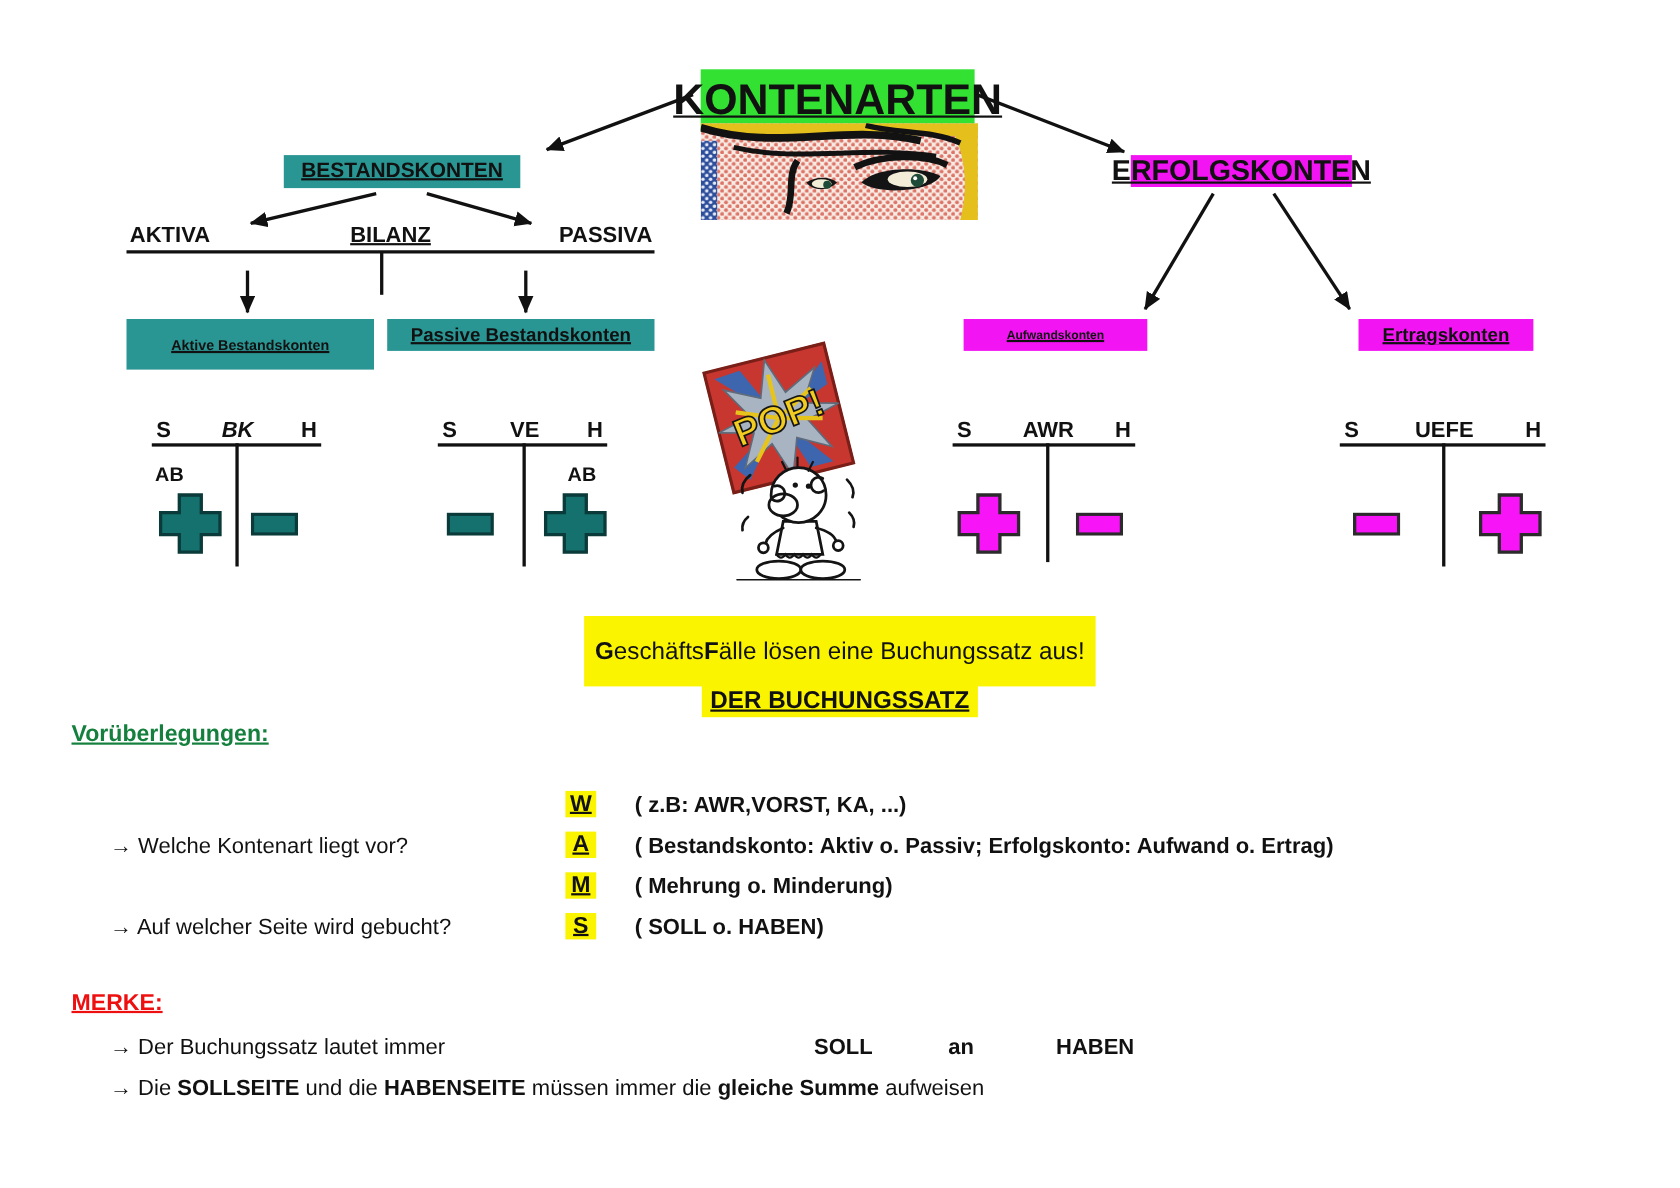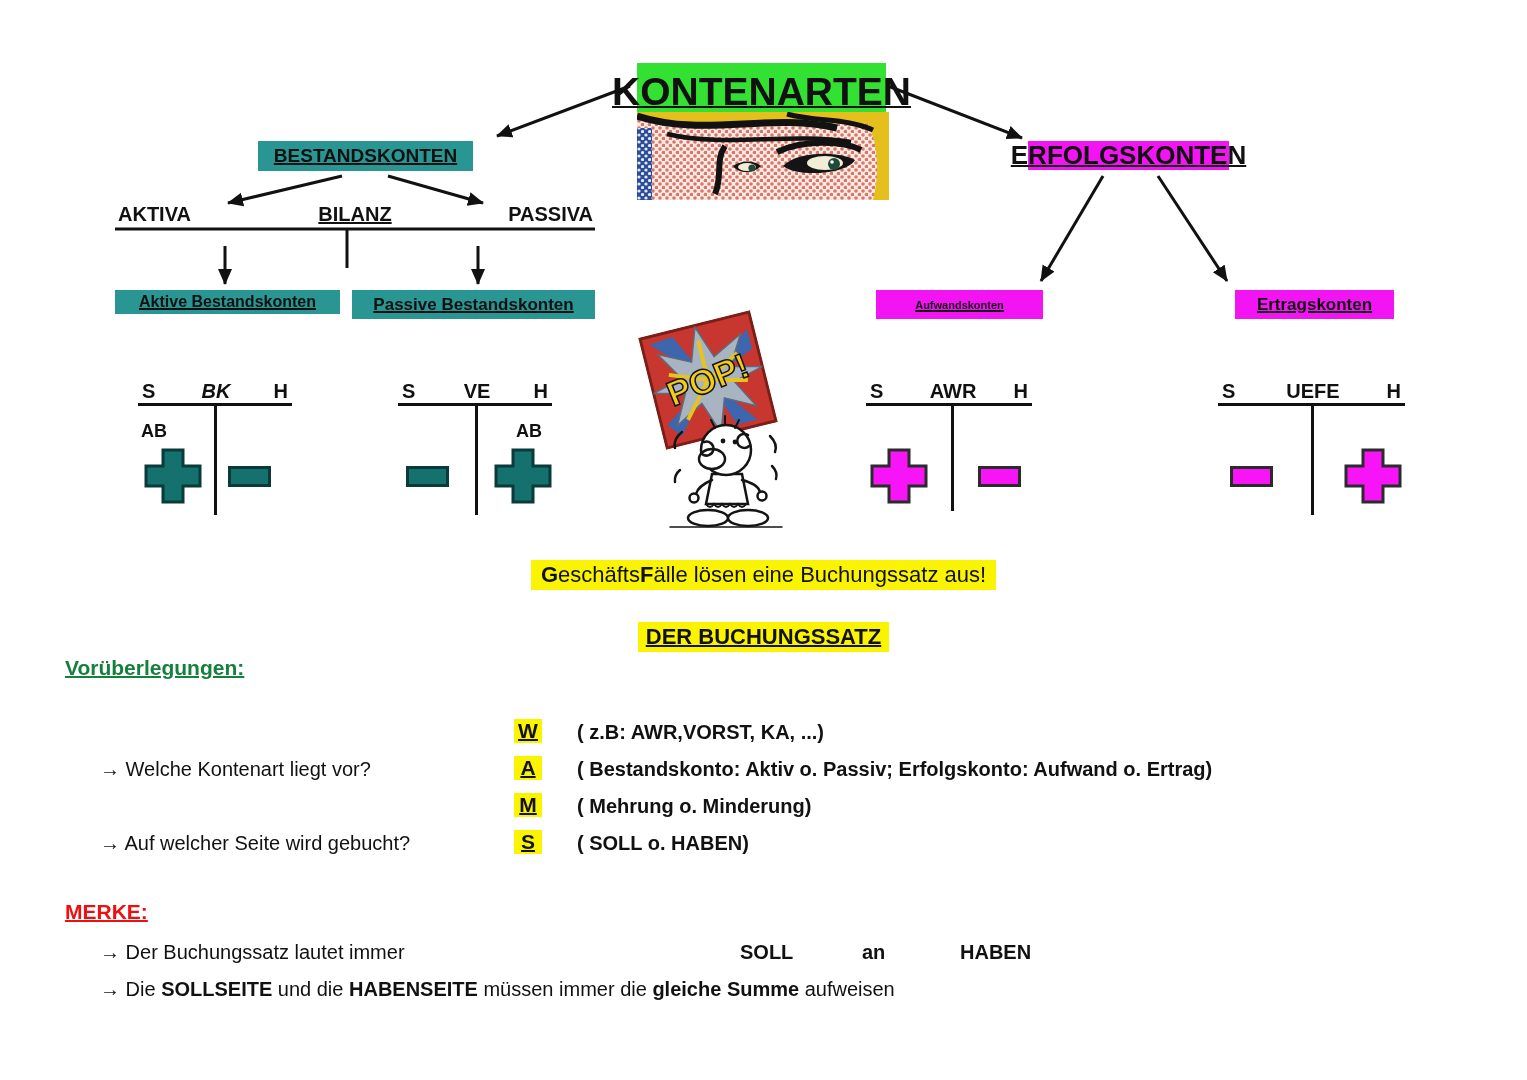--- a/index.html
+++ b/index.html
@@ -25,21 +25,21 @@
   .t-name{position:absolute;top:0;transform:translateX(-50%);}
   .t-h{position:absolute;right:4px;top:0;}
   .t-hline{position:absolute;left:0;right:0;top:23px;height:3px;background:#111;}
   .t-vline{position:absolute;top:23px;width:3px;background:#111;}
   .t-ab{position:absolute;top:29px;font-weight:bold;font-size:18px;margin-top:12px;}
   .sign{position:absolute;}
   .sign.tealfill path,.sign.tealfill rect{fill:#14716D;stroke:#0A3A3A;stroke-width:3;}
   .sign.magfill path,.sign.magfill rect{fill:#F714F7;stroke:#2B2B2B;stroke-width:3;}
   
   .center-line{position:absolute;left:0;width:100%;text-align:center;}
-  .banner-inner{display:inline-block;background:#FBF400;padding:2px 10px;font-size:22px;}
+  .banner-inner{display:inline-block;background:#FBF400;padding:19px 10px;font-size:22px;}
   .banner-inner .b{font-weight:bold;}
   .h2-inner{display:inline-block;background:#FBF400;padding:2px 8px;font-size:22px;
             font-weight:bold;text-decoration:underline;text-decoration-thickness:2px;}
   .blue-head{position:absolute;color:#15803d;font-weight:bold;font-size:21px;
              text-decoration:underline;text-decoration-thickness:2px;}
   .red-head{position:absolute;color:#EE1010;font-weight:bold;font-size:21px;
             text-decoration:underline;text-decoration-thickness:2px;}
   .vrow{position:absolute;left:0;width:100%;height:28px;font-size:20px;}
   .vrow .q{position:absolute;left:100px;top:0;}
   .vrow .letter{position:absolute;left:514px;top:-2px;width:28px;text-align:center;
@@ -112,21 +112,21 @@
 
 <div class="hlbox teal" style="left:258px;top:141px;width:215px;height:30px;font-size:19px;">BESTANDSKONTEN</div>
 <div class="hlbox magenta" style="left:1028px;top:141px;width:201px;height:29px;font-size:26px;">ERFOLGSKONTEN</div>
 
 <div class="bilanz-row" style="left:115px;top:203px;width:480px;height:26px;">
   <span class="lbl" style="left:3px;">AKTIVA</span>
   <span class="lbl" style="left:50%;transform:translateX(-50%);text-decoration:underline;">BILANZ</span>
   <span class="lbl" style="right:2px;">PASSIVA</span>
 </div>
 
-<div class="hlbox teal" style="left:115px;top:290px;width:225px;height:24px;font-size:16px;">Aktive Bestandskonten</div>
+<div class="hlbox teal" style="left:115px;top:290px;width:225px;height:46px;font-size:13px;">Aktive Bestandskonten</div>
 <div class="hlbox teal" style="left:352px;top:290px;width:243px;height:29px;font-size:17px;">Passive Bestandskonten</div>
 <div class="hlbox magenta" style="left:876px;top:290px;width:167px;height:29px;font-size:11px;">Aufwandskonten</div>
 <div class="hlbox magenta" style="left:1235px;top:290px;width:159px;height:29px;font-size:17px;">Ertragskonten</div>
 
 <div class="tacct" style="left:138px;top:380px;width:154px;">
   <div class="t-head">
     <span class="t-s">S</span>
     <span class="t-name" style="left:78px;font-style:italic;">BK</span>
     <span class="t-h">H</span>
   </div>

